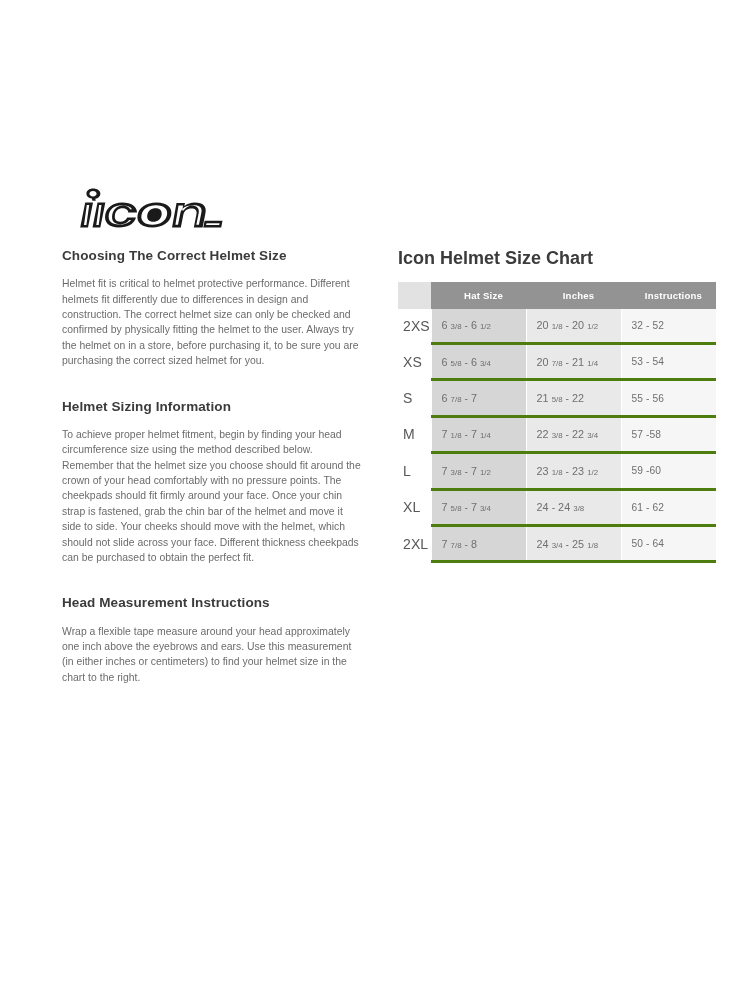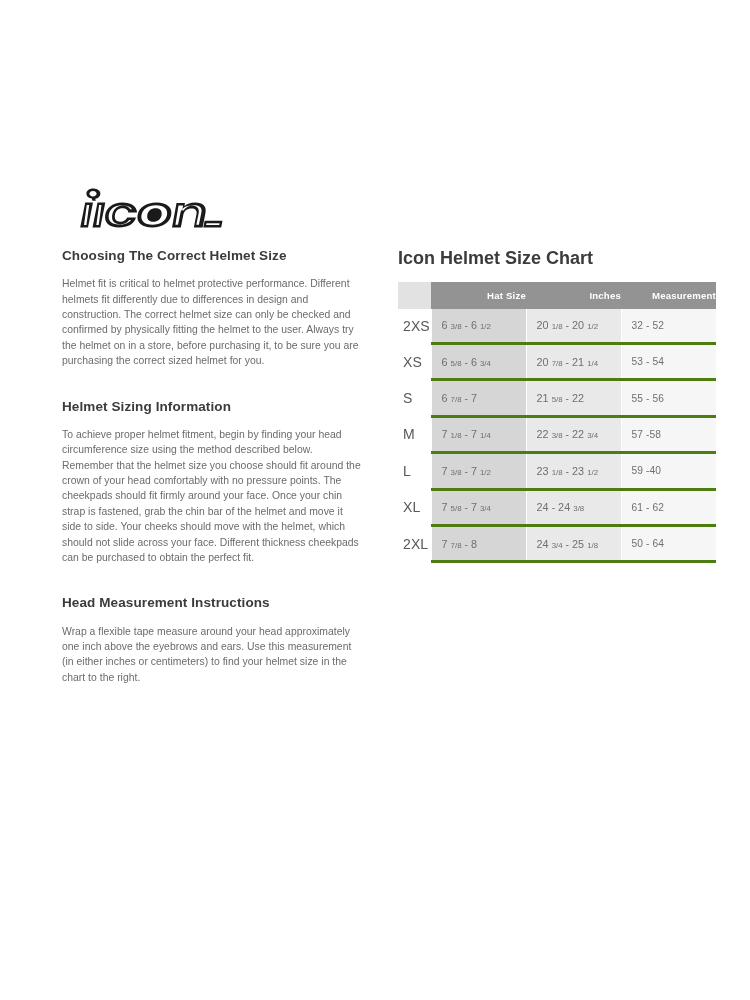--- a/index.html
+++ b/index.html
@@ -79,21 +79,21 @@
     table-layout: fixed;
   }
   table.size-chart col.c-label { width: 33px; }
   table.size-chart col.c-hat   { width: 95px; }
   table.size-chart col.c-in    { width: 95px; }
   table.size-chart col.c-cm    { width: 95px; }
 
   table.size-chart thead th {
     height: 27px;
     padding: 0 0 0 10px;
-    text-align: right;
+    text-align: center;
     font-size: 9.6px;
     font-weight: bold;
     color: #ffffff;
     background: #939393;
     vertical-align: middle;
     letter-spacing: 0.2px;
     border: none;
   }
   table.size-chart thead th.blank-head {
     background: #e2e2e2;
@@ -192,21 +192,21 @@
         <col class="c-label">
           <col class="c-hat">
           <col class="c-in">
           <col class="c-cm">
       </colgroup>
       <thead>
         <tr>
           <th class="blank-head"></th>
           <th>Hat Size</th>
           <th>Inches</th>
-          <th>Measurement</th>
+          <th>Instructions</th>
         </tr>
       </thead>
       <tbody id="chart-body">
           <tr>
             <td class="lbl">2XS</td>
             <td class="hat"><span class="wh">6</span> <span class="fr">3/8</span> <span class="dash">-</span> <span class="wh">6</span> <span class="fr">1/2</span></td>
             <td class="inc"><span class="wh">20</span> <span class="fr">1/8</span> <span class="dash">-</span> <span class="wh">20</span> <span class="fr">1/2</span></td>
             <td class="cm">32 - 52</td>
           </tr>
           <tr>
@@ -224,21 +224,21 @@
           <tr>
             <td class="lbl">M</td>
             <td class="hat"><span class="wh">7</span> <span class="fr">1/8</span> <span class="dash">-</span> <span class="wh">7</span> <span class="fr">1/4</span></td>
             <td class="inc"><span class="wh">22</span> <span class="fr">3/8</span> <span class="dash">-</span> <span class="wh">22</span> <span class="fr">3/4</span></td>
             <td class="cm">57 -58</td>
           </tr>
           <tr>
             <td class="lbl">L</td>
             <td class="hat"><span class="wh">7</span> <span class="fr">3/8</span> <span class="dash">-</span> <span class="wh">7</span> <span class="fr">1/2</span></td>
             <td class="inc"><span class="wh">23</span> <span class="fr">1/8</span> <span class="dash">-</span> <span class="wh">23</span> <span class="fr">1/2</span></td>
-            <td class="cm">59 -40</td>
+            <td class="cm">59 -60</td>
           </tr>
           <tr>
             <td class="lbl">XL</td>
             <td class="hat"><span class="wh">7</span> <span class="fr">5/8</span> <span class="dash">-</span> <span class="wh">7</span> <span class="fr">3/4</span></td>
             <td class="inc"><span class="wh">24</span> <span class="dash">-</span> <span class="wh">24</span> <span class="fr">3/8</span></td>
             <td class="cm">61 - 62</td>
           </tr>
           <tr>
             <td class="lbl">2XL</td>
             <td class="hat"><span class="wh">7</span> <span class="fr">7/8</span> <span class="dash">-</span> <span class="wh">8</span></td>

